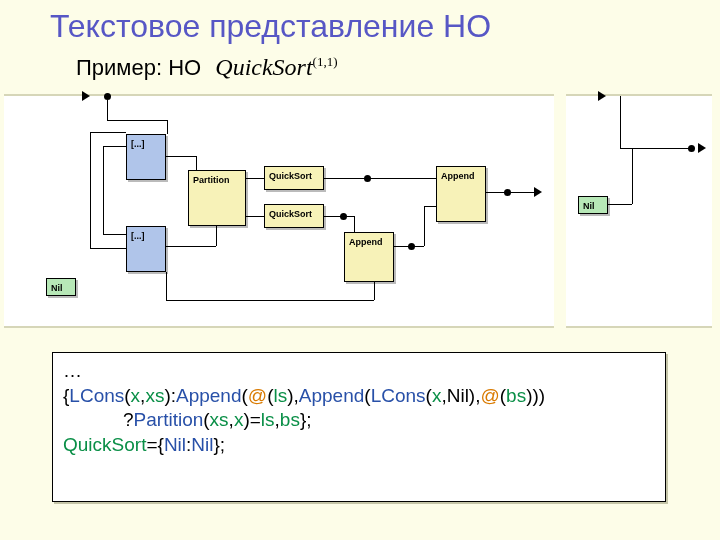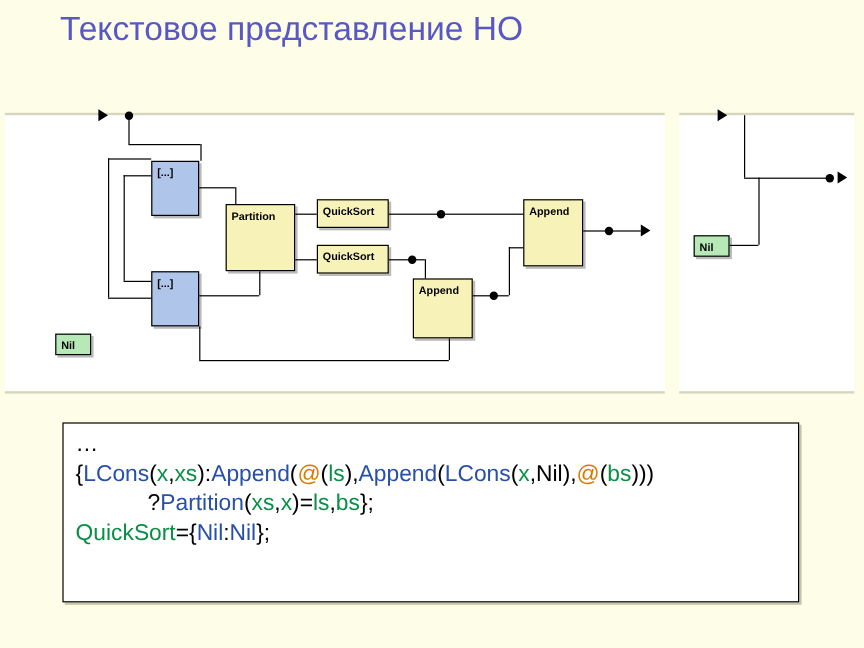--- a/index.html
+++ b/index.html
@@ -1,17 +1,17 @@
 <!DOCTYPE html>
 <html><head>
 <meta charset="utf-8">
 <style>
   html,body{margin:0;padding:0;width:720px;height:540px;background:#fdfde8;font-family:Arial,sans-serif;overflow:hidden}
   .slide{position:relative;width:720px;height:540px}
-  .title{position:absolute;left:50px;top:8px;font-size:28px;color:#5757c5}
+  .title{position:absolute;left:50px;top:8px;font-size:32px;color:#5757c5}
   .subtitle{position:absolute;left:76px;top:54px;font-size:22px;color:#000}
   .subtitle .math{font-family:'Times New Roman',serif;font-style:italic;font-size:24px;padding-left:8px}
   .subtitle sup{font-size:13px;font-style:normal}
   
   .panel{position:absolute;background:#fff;border-top:2px solid #d6d6b8;border-bottom:2px solid #d6d6b8}
   .panel-left{left:4px;top:94px;width:550px;height:230px}
   .panel-right{left:566px;top:94px;width:146px;height:230px}
   .box{position:absolute;border:1px solid #000;box-shadow:2px 2px 0 #bbb;font-size:9px;font-weight:bold;display:flex;align-items:flex-start;justify-content:flex-start;padding:4px;box-sizing:border-box}
   .box.yellow{background:#f7f2b8}
   .box.blue{background:#b0c5ea}
@@ -24,20 +24,24 @@
   
   .codebox{position:absolute;left:52px;top:352px;width:614px;height:150px;border:1.5px solid #000;background:#fff;box-shadow:2px 2px 0 #c5c5a8;font-family:Arial,sans-serif;font-size:19px;line-height:1.3;padding:6px 10px;box-sizing:border-box}
   .c0{color:#000}.c1{color:#0a8f47}.c2{color:#2850a8}.c3{color:#d97a00}
   .indent{display:inline-block;width:60px}
 </style>
 </head>
 <body>
 
 <div class="slide">
   <div class="title">Текстовое представление НО</div>
+  <div class="subtitle">
+    <span>Пример: НО</span>
+    <span class="math"><span>QuickSort</span><sup>(1,1)</sup></span>
+  </div>
 
   <div class="panel panel-left">
 
     <div class="port" style="left:100px;top:-3px"></div>
     <div class="tri" style="left:78px;top:-5px"></div>
     <div class="wire v" style="left:103px;top:4px;height:20px"></div>
     <div class="wire h" style="left:103px;top:24px;width:60px"></div>
     <div class="wire v" style="left:163px;top:24px;height:14px"></div>
 
     <div class="box blue" style="left:122px;top:38px;width:40px;height:46px">[...]</div>

